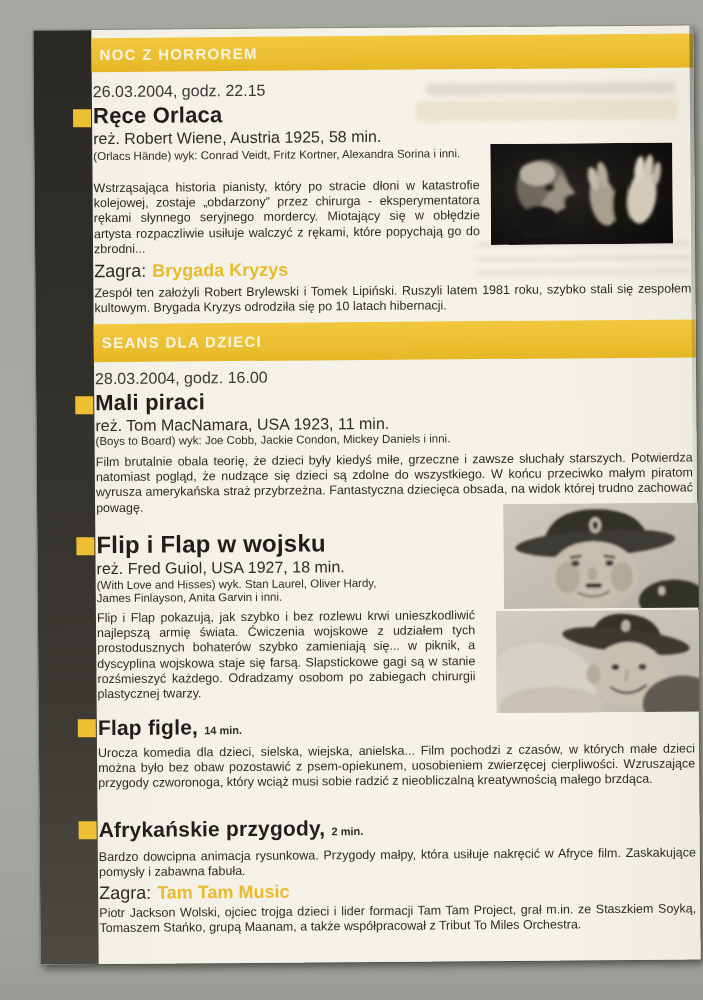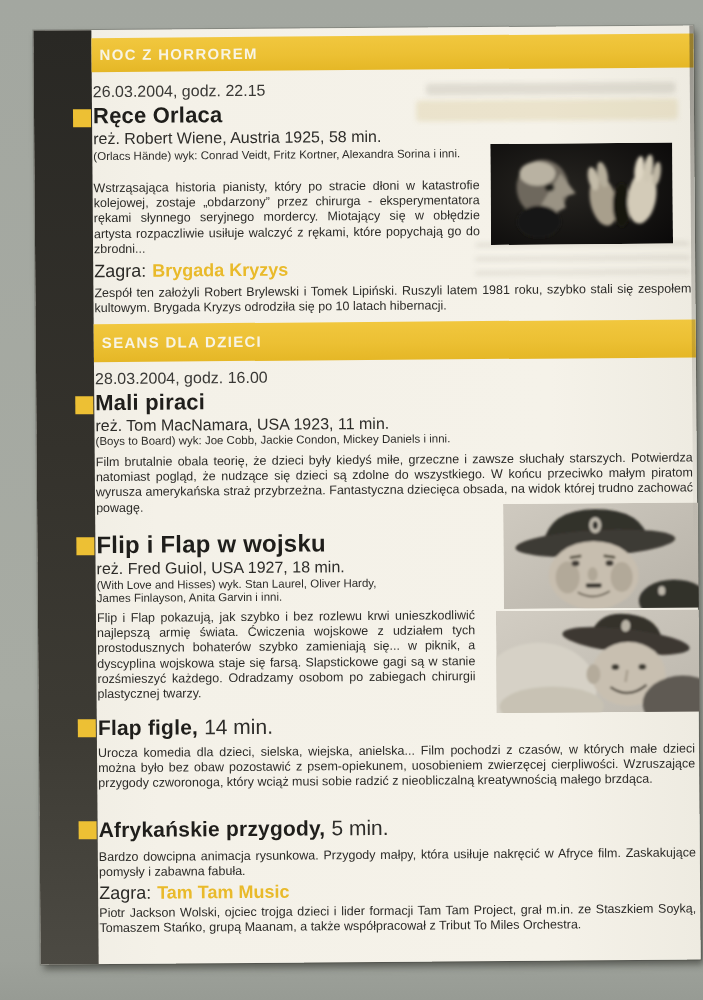--- a/index.html
+++ b/index.html
@@ -18,21 +18,21 @@
     background:linear-gradient(180deg,rgba(40,38,34,.45),rgba(40,38,34,0));}
   .spine{position:absolute;left:0;top:0;width:58px;height:100%;
     background:linear-gradient(180deg,#292824 0%,#34322c 45%,#3d3b34 75%,#4c4a43 100%);}
   .band{position:absolute;left:58px;width:602px;
     background:linear-gradient(180deg,#f1c73e 0%,#ecc033 55%,#e5b726 100%);
     color:#f8f4e4;font-weight:bold;font-size:15px;letter-spacing:1.3px;}
   .band span{padding-left:8px;}
   .sq{position:absolute;width:18px;height:18px;background:#edc034;}
   .date{position:absolute;font-size:16px;color:#3a3936;}
   .title{position:absolute;font-weight:bold;color:#1f1e1b;line-height:1.1;letter-spacing:.2px;}
-  .dur{font-size:21px;font-weight:normal;color:#2e2d2a;letter-spacing:0;}
+  .dur{font-size:11px;font-weight:bold;color:#2e2d2a;letter-spacing:0;}
   .rez{position:absolute;font-size:16px;color:#2d2c29;}
   .cast{position:absolute;font-size:11.5px;color:#2e2d2a;}
   .para{position:absolute;font-size:12.5px;line-height:15.2px;color:#2c2b28;text-align:justify;}
   .zagra{position:absolute;font-size:18px;color:#2b2a27;}
   .zagra .band-name{color:#e9ba2b;font-weight:bold;margin-left:6px;}
   .photo{position:absolute;line-height:0;}
   .smudge{position:absolute;filter:blur(2.5px);border-radius:4px;}
 </style>
 </head>
 <body>
@@ -178,21 +178,21 @@
   <div class="sq" style="left:39px;top:689px;"></div>
   <div class="title" style="left:59px;top:686px;font-size:21px;">
     <span>Flap figle,</span>
     <span class="dur">14 min.</span>
   </div>
   <div class="para" style="left:59px;top:716px;width:597px;">Urocza komedia dla dzieci, sielska, wiejska, anielska... Film pochodzi z czasów, w których małe dzieci można było bez obaw pozostawić z psem-opiekunem, uosobieniem zwierzęcej cierpliwości. Wzruszające przygody czworonoga, który wciąż musi sobie radzić z nieobliczalną kreatywnością małego brzdąca.</div>
 
   <div class="sq" style="left:39px;top:791px;"></div>
   <div class="title" style="left:59px;top:788px;font-size:21px;">
     <span>Afrykańskie przygody,</span>
-    <span class="dur">5 min.</span>
+    <span class="dur">2 min.</span>
   </div>
   <div class="para" style="left:59px;top:820px;width:597px;">Bardzo dowcipna animacja rysunkowa. Przygody małpy, która usiłuje nakręcić w Afryce film. Zaskakujące pomysły i zabawna fabuła.</div>
 
   <div class="zagra" style="left:59px;top:853px;">
     <span>Zagra:</span><span class="band-name">Tam Tam Music</span>
   </div>
   <div class="para" style="left:59px;top:876px;width:597px;">Piotr Jackson Wolski, ojciec trojga dzieci i lider formacji Tam Tam Project, grał m.in. ze Staszkiem Soyką, Tomaszem Stańko, grupą Maanam, a także współpracował z Tribut To Miles Orchestra.</div>
 </div>
 
 </body></html>

